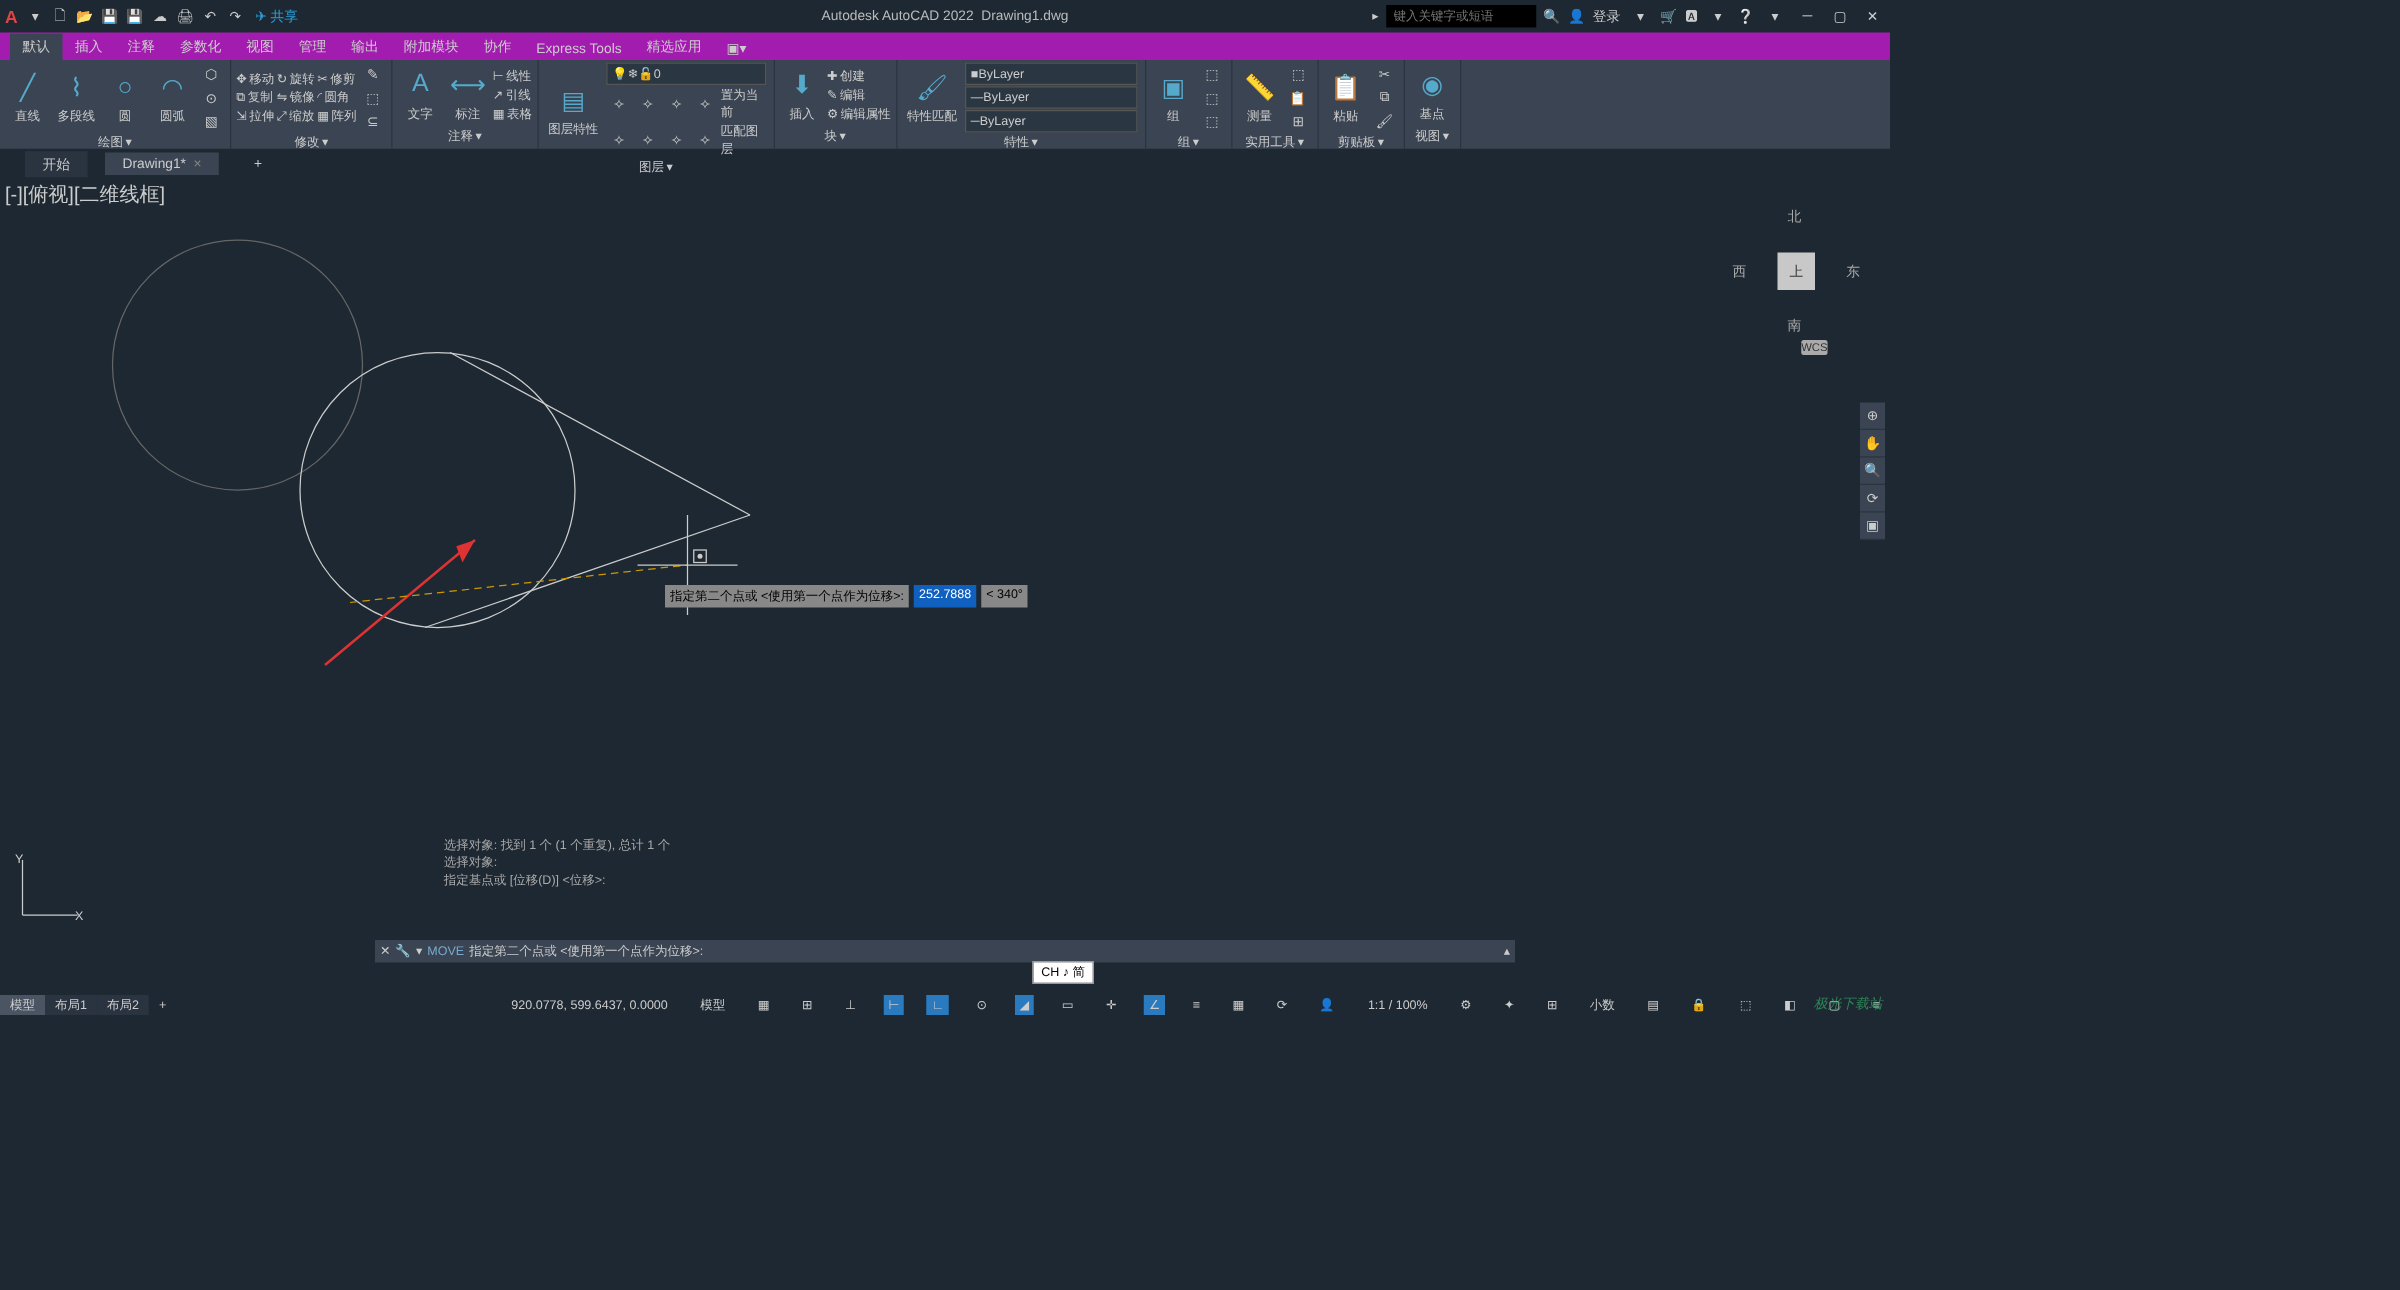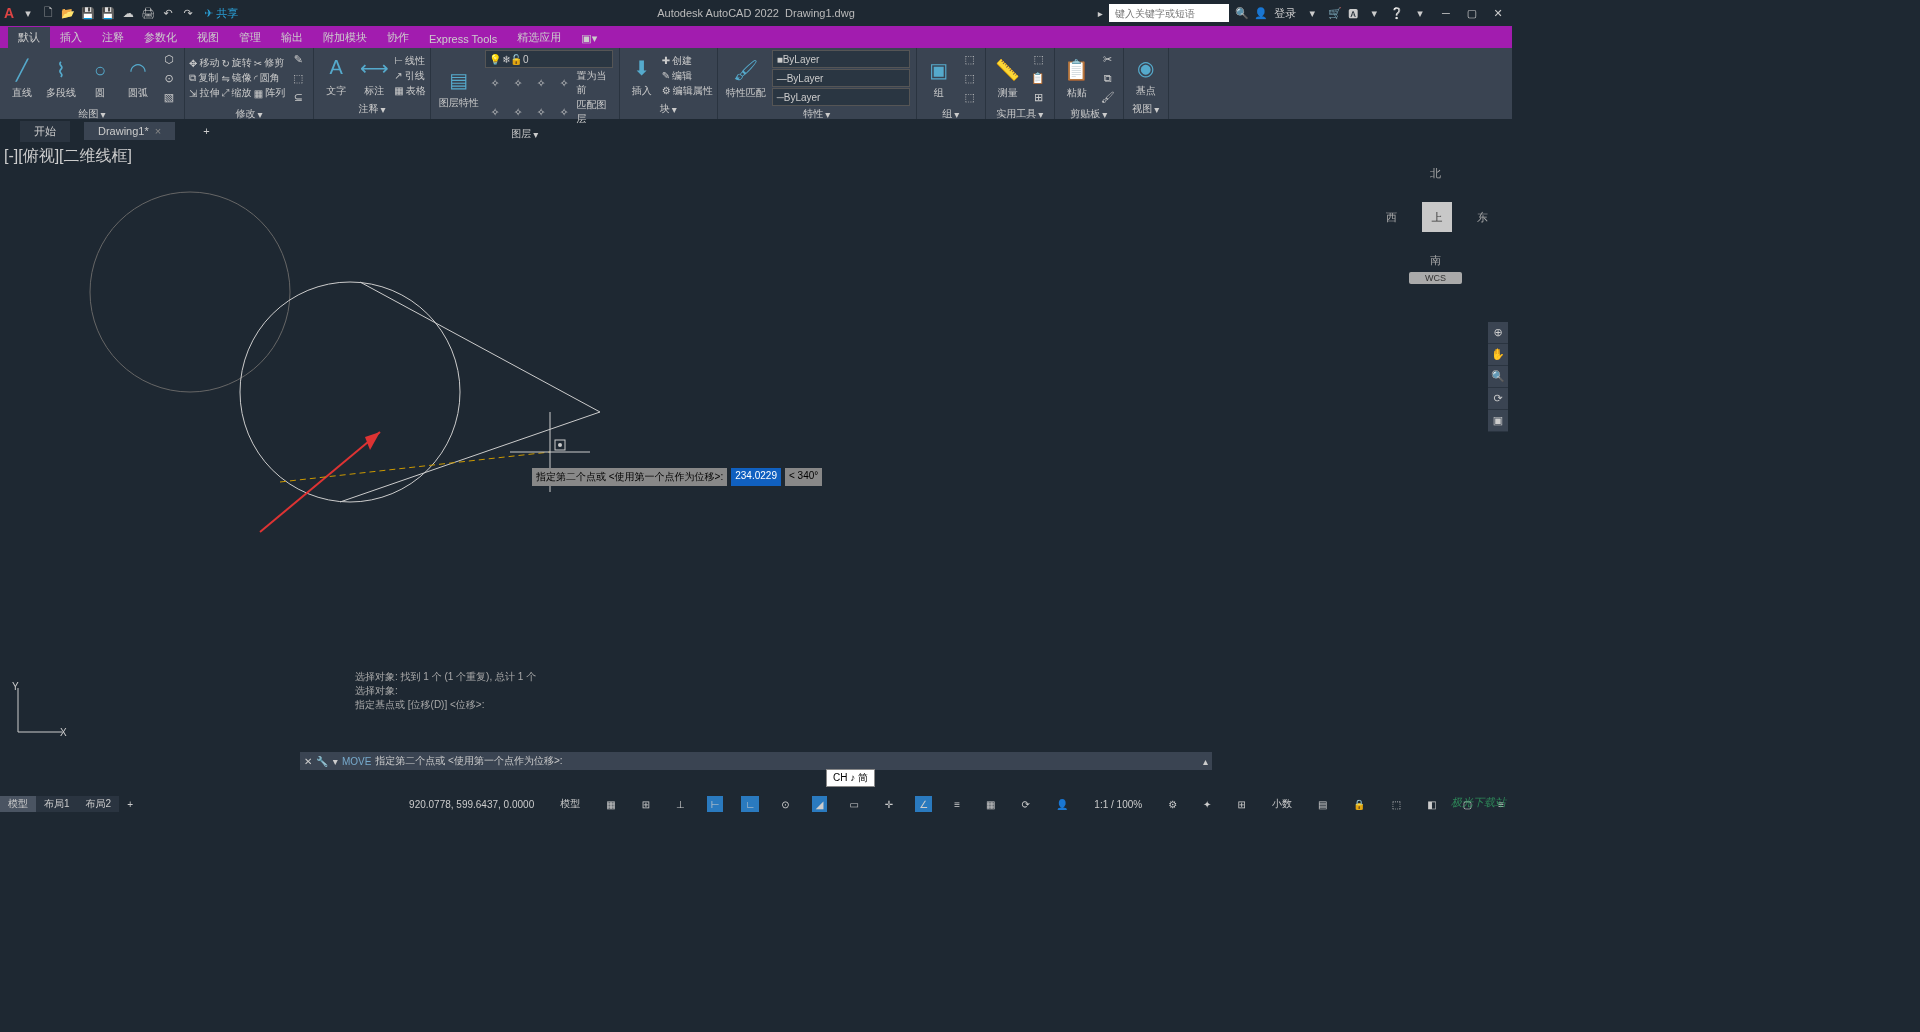--- a/index.html
+++ b/index.html
@@ -5,21 +5,21 @@
 * { margin: 0; padding: 0; box-sizing: border-box; font-family: "Microsoft YaHei", sans-serif; }
 body { background: #1e2832; color: #ccc; width: 1512px; height: 812px; overflow: hidden; position: relative; }
 
 
 .titlebar { height: 26px; background: #1e2832; display: flex; align-items: center; padding: 0 4px; }
 .titlebar .logo { color: #dd4444; font-weight: bold; font-size: 14px; margin-right: 4px; }
 .titlebar .qat-btn { width: 18px; height: 18px; display: flex; align-items: center; justify-content: center; margin: 0 1px; color: #ccc; font-size: 11px; }
 .titlebar .share { color: #2aa0d8; font-size: 11px; margin-left: 6px; display: flex; align-items: center; gap: 3px; }
 .titlebar .center { position: absolute; left: 50%; transform: translateX(-50%); color: #bbb; font-size: 11px; }
 .titlebar .right { margin-left: auto; display: flex; align-items: center; gap: 6px; }
-.titlebar .search-box { background: #ffffff; border: none; color: #888; font-size: 10px; padding: 2px 6px; width: 120px; height: 18px; }
+.titlebar .search-box { background: #000000; border: none; color: #888; font-size: 10px; padding: 2px 6px; width: 120px; height: 18px; }
 .titlebar .win-btn { width: 20px; height: 18px; display: flex; align-items: center; justify-content: center; color: #ccc; font-size: 11px; }
 
 
 .menubar { height: 22px; background: #a21caf; display: flex; align-items: flex-end; padding-left: 8px; }
 .menubar .tab { padding: 3px 10px; font-size: 11px; color: #ccc; }
 .menubar .tab.active { background: #3a4452; }
 
 
 .ribbon { height: 72px; background: #3a4452; display: flex; border-bottom: 1px solid #1e2832; }
 .ribbon-panel { border-right: 1px solid #2a3440; padding: 2px 4px; display: flex; flex-direction: column; }
@@ -37,21 +37,21 @@
 .filetab { padding: 3px 14px; font-size: 11px; color: #ccc; background: #2a3440; }
 .filetab.active { background: #3a4452; }
 .filetab .close { margin-left: 6px; color: #888; }
 
 
 .drawing { position: absolute; top: 142px; left: 0; right: 0; bottom: 42px; background: #1e2832; }
 .viewlabel { position: absolute; top: 4px; left: 4px; font-size: 16px; color: #ccc; }
 .viewcube { position: absolute; top: 30px; right: 30px; width: 90px; height: 90px; }
 .viewcube .face { position: absolute; top: 30px; left: 30px; width: 30px; height: 30px; background: #c8c8c8; display: flex; align-items: center; justify-content: center; font-size: 11px; color: #333; }
 .viewcube .dir { position: absolute; font-size: 11px; color: #aaa; }
-.wcs-badge { position: absolute; top: 130px; right: 50px; background: #aaa; color: #333; font-size: 9px; padding: 1px 16px; border-radius: 2px; }
+.wcs-badge { position: absolute; top: 130px; right: 50px; background: #aaa; color: #333; font-size: 9px; padding: 1px 0; border-radius: 2px; }
 .navbar { position: absolute; right: 4px; top: 180px; width: 20px; background: #3a4452; display: flex; flex-direction: column; }
 .navbar .nb { height: 22px; display: flex; align-items: center; justify-content: center; font-size: 11px; color: #ccc; border-bottom: 1px solid #2a3440; }
 .ucs { position: absolute; bottom: 30px; left: 10px; }
 
 
 .dynin { position: absolute; display: flex; gap: 4px; font-size: 10px; }
 .dynin .label { background: #888; color: #000; padding: 2px 4px; }
 .dynin .val { background: #fff; color: #000; padding: 2px 4px; }
 .dynin .val.sel { background: #1060c0; color: #fff; }
 .dynin .ang { background: #888; color: #000; padding: 2px 4px; }
@@ -340,21 +340,21 @@
     <g>
       <line x1="480" y1="300" x2="560" y2="300" stroke="#ccc"></line>
       <line x1="520" y1="260" x2="520" y2="340" stroke="#ccc"></line>
       <rect x="525" y="288" width="10" height="10" fill="none" stroke="#ccc"></rect>
       <circle cx="530" cy="293" r="2" fill="#ccc"></circle>
     </g>
   </svg>
 
   <div class="dynin" style="top:326px; left:532px;">
     <span class="label">指定第二个点或 &lt;使用第一个点作为位移&gt;:</span>
-    <span class="val sel">234.0229</span>
+    <span class="val sel">252.7888</span>
     <span class="ang">&lt; 340°</span>
   </div>
 
   <div class="viewcube">
     <div class="dir" style="top:-6px; left:38px;">北</div>
     <div class="dir" style="top:38px; left:-6px;">西</div>
     <div class="dir" style="top:38px; right:-6px;">东</div>
     <div class="dir" style="bottom:-6px; left:38px;">南</div>
     <div class="face">上</div>
   </div>

